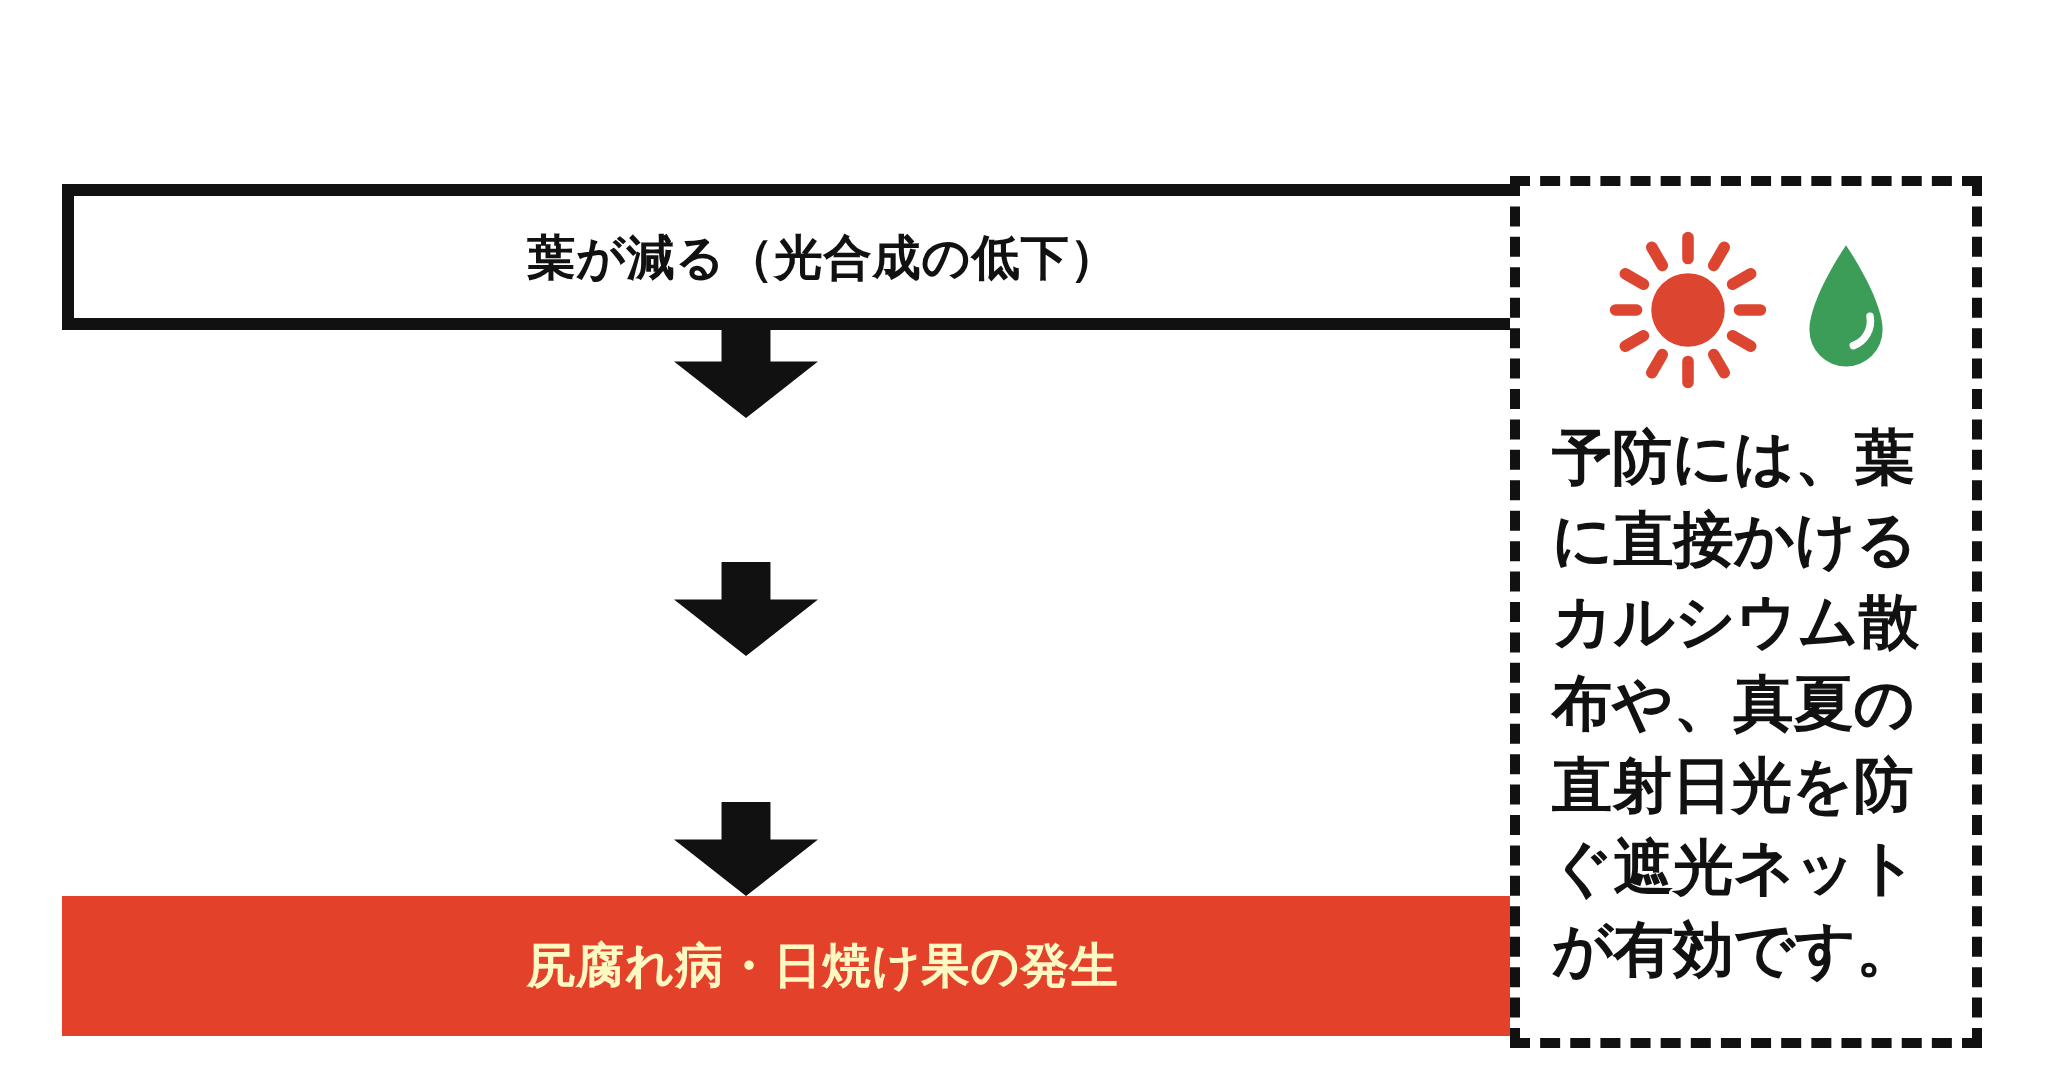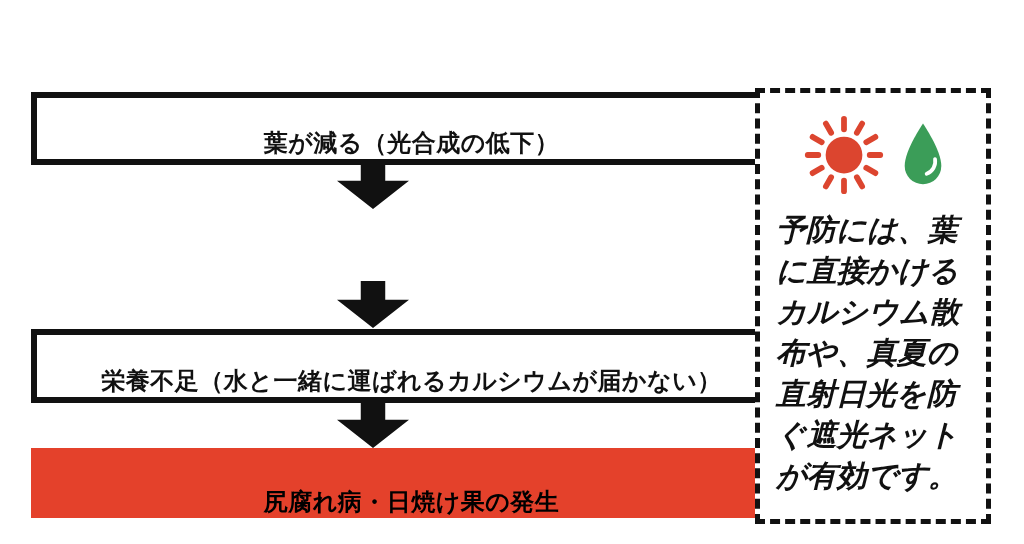--- a/index.html
+++ b/index.html
@@ -23,37 +23,37 @@
     font-weight: 900;
     letter-spacing: 0.5px;
     white-space: nowrap;
     color: #111111;
   }
   .flow-box {
     position: absolute;
     left: 31px;
     width: 761px;
     display: flex;
-    align-items: flex-end;
+    align-items: center;
     justify-content: center;
     text-align: center;
     font-size: 24px;
     font-weight: 800;
     letter-spacing: 0.5px;
     background: #ffffff;
     border: 6px solid #111111;
   }
   .flow-box.step-1 { top: 92px;  height: 73px; }
   .flow-box.step-2 { top: 209px; height: 75px; }
   .flow-box.step-3 { top: 329px; height: 74px; }
   .flow-box.step-4 {
     top: 448px; height: 70px;
     background: #e4412b;
     border: none;
-    color: #000000;
+    color: #fef9c3;
   }
   .down-arrow {
     position: absolute;
     left: 337px;
     width: 72px;
     height: 47px;
     background: #111111;
     clip-path: polygon(33% 0, 67% 0, 67% 40%, 100% 40%, 50% 100%, 0 40%, 33% 40%);
   }
   .down-arrow.a1 { top: 162px; }
@@ -61,21 +61,20 @@
   .down-arrow.a3 { top: 401px; }
   .prevention-panel {
     position: absolute;
     left: 755px;
     top: 88px;
     width: 236px;
     height: 436px;
     border: 5px dashed #111111;
     background: #ffffff;
     padding: 14px 14px 0 16px;
-    font-style: italic;
   }
   .panel-icons {
     display: flex;
     align-items: center;
     justify-content: center;
     gap: 14px;
     margin-top: 8px;
     height: 84px;
   }
   .prevention-text {
@@ -97,23 +96,20 @@
 
   <div class="flow-box step-1">
     <span>葉が減る（光合成の低下）</span>
   </div>
 
   <div class="down-arrow a1"></div>
 
 
   <div class="down-arrow a2"></div>
 
-  <div class="flow-box step-3">
-    <span>栄養不足（水と一緒に運ばれるカルシウムが届かない）</span>
-  </div>
 
   <div class="down-arrow a3"></div>
 
   <div class="flow-box step-4">
     <span>尻腐れ病・日焼け果の発生</span>
   </div>
 
   <div class="prevention-panel">
     <div class="panel-icons">
 

